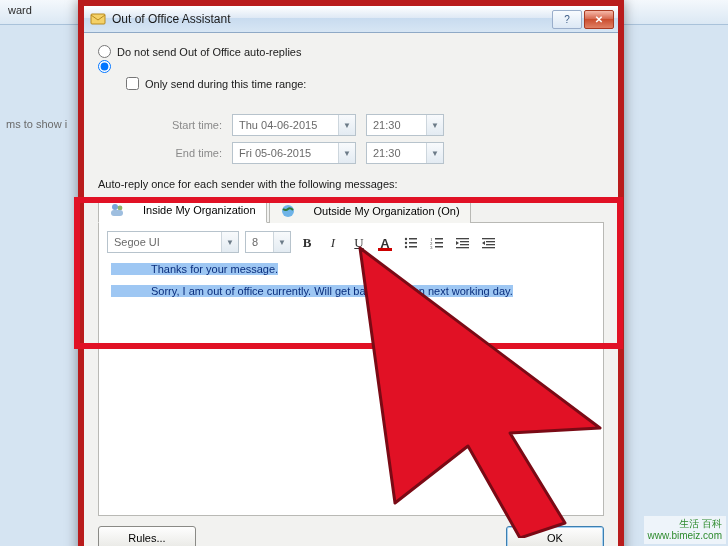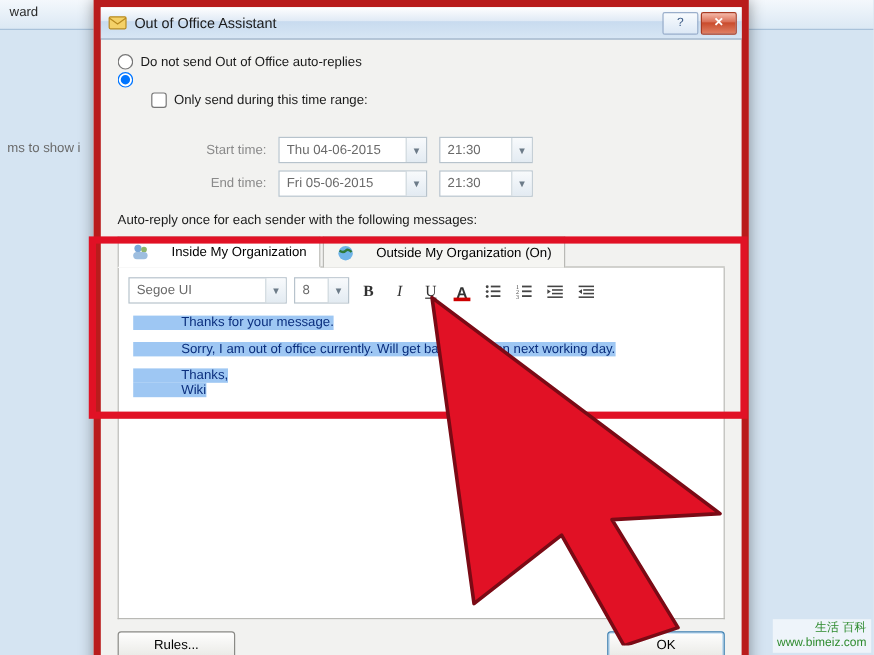--- a/index.html
+++ b/index.html
@@ -394,21 +394,20 @@
               <rect x="4" y="8" width="9" height="1.3" fill="#444"></rect>
               <rect x="0" y="11" width="13" height="1.3" fill="#444"></rect>
               <path d="M0 7 L3 5 L3 9 Z" fill="#444"></path>
             </svg>
         </div>
       </div>
 
       <div class="editor">
         <p><span class="sel">Thanks for your message.</span></p>
         <p><span class="sel">Sorry, I am out of office currently. Will get back to you on next working day.</span></p>
-        <p style="margin-bottom:0"><span class="sel">Thanks,</span><br><span class="sel">Wiki</span></p>
       </div>
     </div>
 
     <div class="dlg-footer">
       <div class="btn">Rules...</div>
       <div class="footer-gap"></div>
       <div class="btn default">OK</div>
     </div>
 
   </div>

